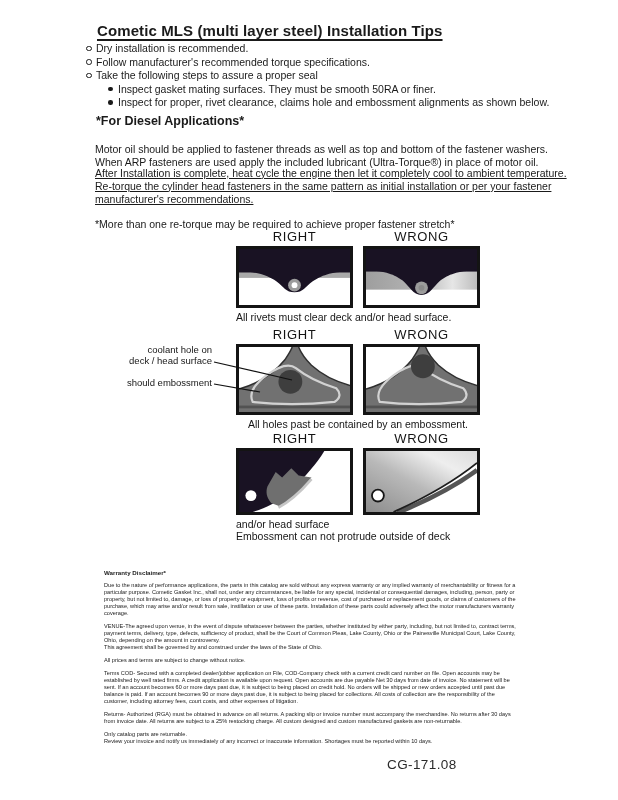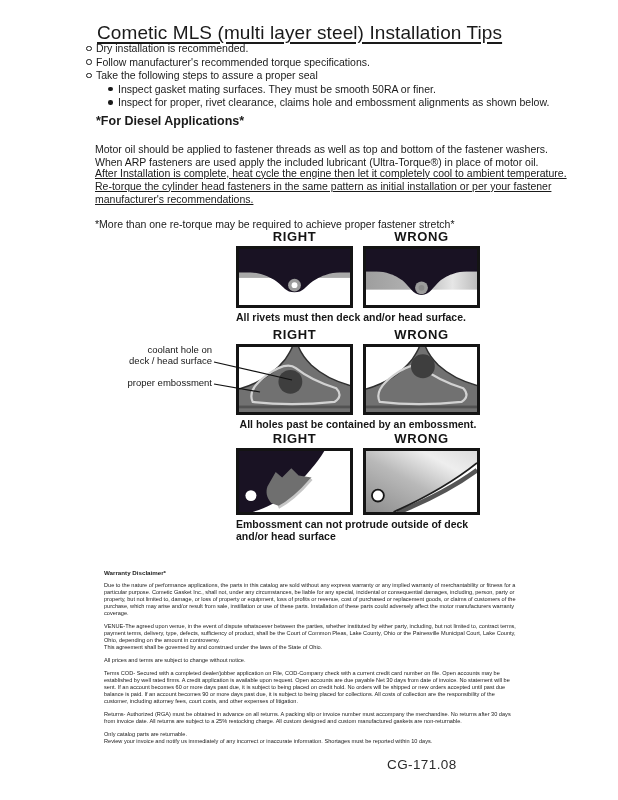--- a/index.html
+++ b/index.html
@@ -1,35 +1,35 @@
 <!DOCTYPE html>
 <html><head>
 <meta charset="utf-8">
 <style>
   html,body { margin:0; padding:0; background:#ffffff; }
   body { font-family:"Liberation Sans", sans-serif; color:#1a1a1a; }
   .page { position:relative; width:618px; height:800px; background:#ffffff; overflow:hidden; }
 
-  .title { position:absolute; left:97px; top:22px; font-size:19px; font-weight:normal;
+  .title { position:absolute; left:97px; top:22px; font-size:15px; font-weight:bold;
            text-decoration:underline; text-underline-offset:3px; text-decoration-thickness:1.5px;
            letter-spacing:0.1px; }
 
   .bullets { position:absolute; left:86px; top:42px; width:490px; font-size:10.5px; line-height:12.5px; }
   .b-item { position:relative; padding-left:10px; margin-bottom:1px; }
   .b-mark { position:absolute; left:0; top:3.5px; width:3.5px; height:3.5px; border:1px solid #1a1a1a; border-radius:50%; }
   .sub { margin-left:22px; }
   .s-mark { position:absolute; left:0; top:4px; width:4.5px; height:4.5px; background:#1a1a1a; border-radius:50%; }
 
   .diesel-h { position:absolute; left:96px; top:114px; font-size:12.5px; font-weight:bold; }
   .para { position:absolute; left:95px; width:472px; font-size:10.5px; line-height:13.2px; }
   .p1 { top:132px; }
   .p2 { top:156px;text-decoration:underline; }
   .note { top:207px; }
 
-  .dg { position:absolute; left:236px; width:244px;font-weight:bold; }
+  .dg { position:absolute; left:236px; width:244px; }
   .dg-r1 { top:229px; } .dg-r2 { top:327px; } .dg-r3 { top:431px; }
   .dg-labels { display:flex; gap:10px; margin-bottom:2px; }
   .dg-label { width:121px; text-align:center; font-size:13px; letter-spacing:0.6px; color:#141414; }
   .dg-boxes { display:flex; gap:10px; }
   .dg-box { width:121px; box-sizing:border-box; border:3px solid #141414; background:#fff; }
   .h62 { height:62px; } .h71 { height:71px; } .h67 { height:67px; }
   .dg-box svg { display:block; width:100%; height:100%; }
   .dg-caption { margin-top:3px; font-size:10.5px; line-height:12px; color:#161616; }
   .dg-caption.center { text-align:center; }
 
@@ -107,21 +107,21 @@
           </defs>
           <rect x="0" y="0" width="121" height="62" fill="#191223"></rect>
           <rect x="0" y="44" width="121" height="18" fill="#ffffff"></rect>
           <rect x="0" y="25" width="121" height="20" fill="url(#r1g)"></rect>
           <path d="M0,0 H121 V23 C99,25 90,28 81,35 C73,42 70,51 60.5,51 C51,51 48,42 40,35 C31,28 22,25 0,23 Z" fill="#191223"></path>
           <circle cx="60.5" cy="43" r="7" fill="#9c9c9c"></circle>
           <circle cx="60.5" cy="43" r="3.2" fill="#8a8a8a"></circle>
         </svg>
       </div>
     </div>
-    <div class="dg-caption">All rivets must then deck and/or head surface.</div>
+    <div class="dg-caption">All rivets must clear deck and/or head surface.</div>
   </div>
 
   <div class="dg dg-r2">
     <div class="dg-labels">
       <div class="dg-label">RIGHT</div>
       <div class="dg-label">WRONG</div>
     </div>
     <div class="dg-boxes">
       <div class="dg-box h71">
         <svg viewBox="0 0 121 71" preserveAspectRatio="none">
@@ -144,21 +144,21 @@
         </svg>
       </div>
     </div>
     <div class="dg-caption center">All holes past be contained by an embossment.</div>
   </div>
 
   <div class="side-label lbl-coolant">
     <div>coolant hole on</div>
     <div>deck / head surface</div>
   </div>
-  <div class="side-label lbl-emboss">proper embossment</div>
+  <div class="side-label lbl-emboss">should embossment</div>
   <svg class="leaders" viewBox="0 0 85 40">
     <line x1="2" y1="4" x2="80" y2="22" stroke="#111111" stroke-width="1.2"></line>
     <line x1="2" y1="26" x2="48" y2="34" stroke="#111111" stroke-width="1.2"></line>
   </svg>
 
   <div class="dg dg-r3">
     <div class="dg-labels">
       <div class="dg-label">RIGHT</div>
       <div class="dg-label">WRONG</div>
     </div>
@@ -184,22 +184,22 @@
           </defs>
           <rect x="0" y="0" width="121" height="67" fill="#ffffff"></rect>
           <path d="M0,0 H121 V13 C95,34 63,52 30,67 H0 Z" fill="url(#r3g)"></path>
           <path d="M121,21 C94,41 63,56 34,68" stroke="#555555" stroke-width="5" fill="none"></path>
           <path d="M121,13 C95,34 63,52 30,67" stroke="#1d1d1d" stroke-width="2" fill="none"></path>
           <circle cx="13" cy="49" r="6.5" fill="#ffffff" stroke="#161616" stroke-width="2"></circle>
         </svg>
       </div>
     </div>
     <div class="dg-caption">
+      <div>and/or head surface</div>
       <div>Embossment can not protrude outside of deck</div>
-      <div>and/or head surface</div>
     </div>
   </div>
 
   <div class="disc">
     <h4>Warranty Disclaimer*</h4>
     <p>Due to the nature of performance applications, the parts in this catalog are sold without any express warranty or any implied warranty of merchantability or fitness for a particular purpose.  Cometic Gasket Inc., shall not, under any circumstances, be liable for any special, incidental or consequential damages, including, person, party or property, but not limited to, damage, or loss of property or equipment, loss of profits or revenue, cost of purchased or replacement goods, or claims of customers of the purchase, which may arise and/or result from sale, instillation or use of these parts.  Installation of these parts could adversely affect the motor manufacturers warranty coverage.</p>
     <p>VENUE-The agreed upon venue, in the event of dispute whatsoever between the parties, whether instituted by either party, including, but not limited to, contract terms, payment terms, delivery, type, defects, sufficiency of product, shall be the Court of Common Pleas, Lake County, Ohio or the Painesville Municipal Court, Lake County, Ohio, depending on the amount in controversy.
 This agreement shall be governed by and construed under the laws of the State of Ohio.</p>
     <p>All prices and terms are subject to change without notice.</p>
     <p>Terms COD- Secured with a completed dealer/jobber application on File, COD-Company check with a current credit card number on file.  Open accounts may be established by well rated firms.  A credit application is available upon request.  Open accounts are due payable Net 30 days from date of invoice.  No statement will be sent.  If an account becomes 60 or more days past due, it is subject to being placed on credit hold.  No orders will be shipped or new orders accepted until past due balance is paid.  If an account becomes 90 or more days past due, it is subject to being placed for collections.  All costs of collection are the responsibility of the customer, including attorney fees, court costs, and other expenses of litigation.</p>

